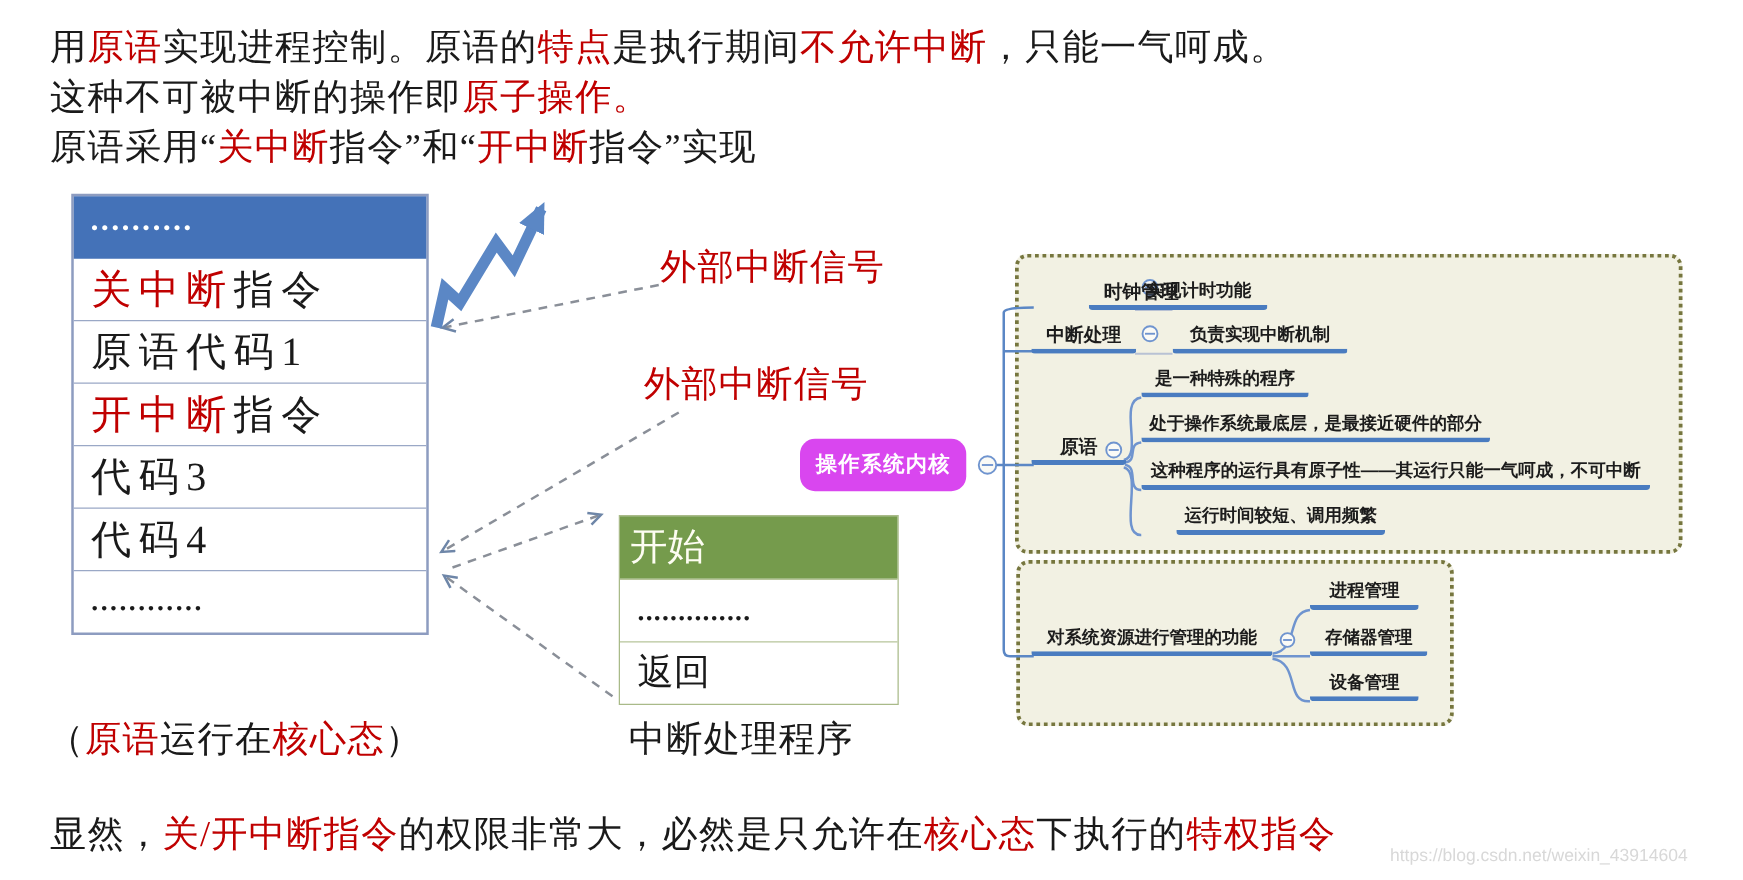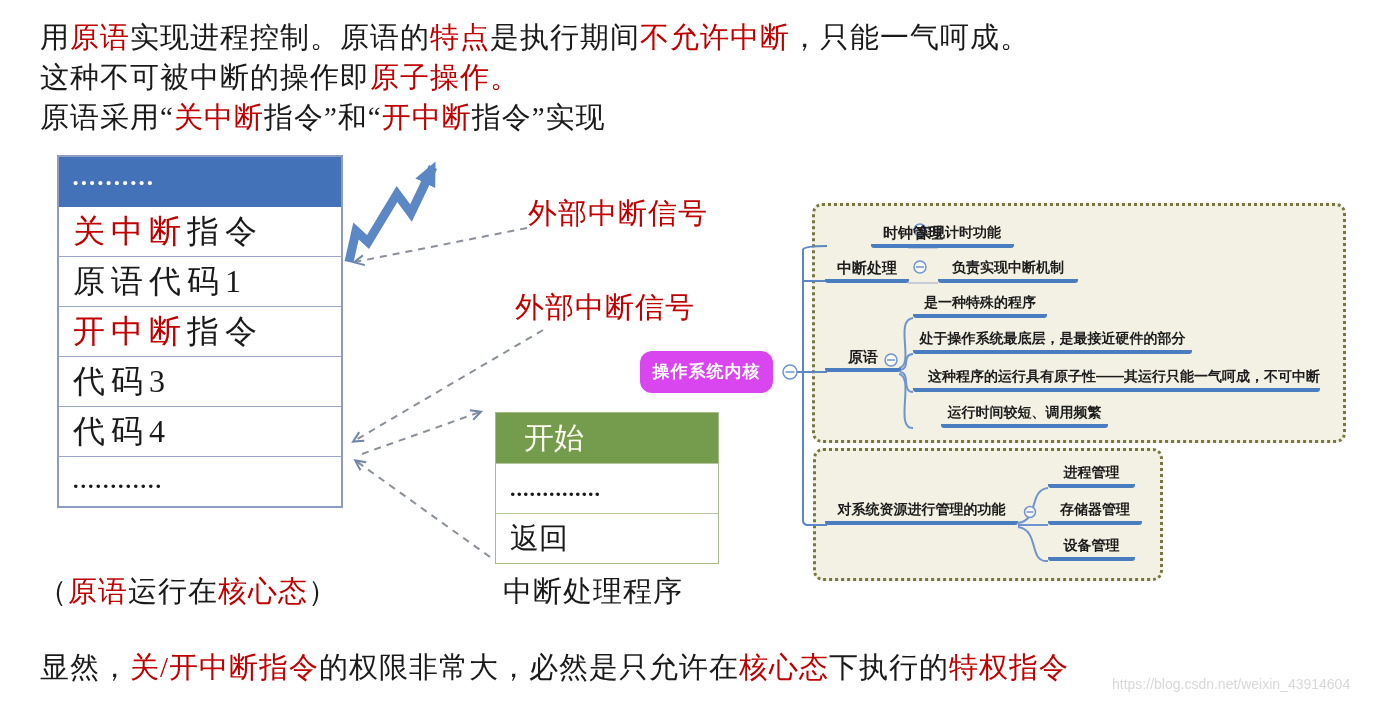--- a/index.html
+++ b/index.html
@@ -12,21 +12,21 @@
   
   #code-table{left:57px;top:155px;width:282px;border:2px solid #8d9cc0;background:#fff;z-index:3;}
   #code-table .hdr{height:50px;background:#4472b8;color:#fff;font-size:15px;font-weight:bold;
     letter-spacing:3px;line-height:52px;padding-left:14px;}
   #code-table .row{height:49px;border-top:1px solid #9aa8c6;font-size:32px;letter-spacing:6px;
     line-height:48px;padding-left:14px;color:#1a1a1a;white-space:nowrap;overflow:hidden;}
   #code-table .row.dots{font-size:22px;font-weight:bold;letter-spacing:2px;}
   
   #handler-table{left:495px;top:412px;width:222px;border:1px solid #a9ba89;background:#fff;z-index:3;}
   #handler-table .hdr{height:50px;background:#759b4c;color:#fdfdf2;font-size:30px;
-    line-height:50px;padding-left:28px;font-family:"Liberation Serif",serif;}
+    line-height:50px;padding-left:8px;font-family:"Liberation Serif",serif;}
   #handler-table .row{height:49px;border-top:1px solid #b7c59b;font-size:29px;line-height:49px;
     padding-left:14px;color:#1a1a1a;font-family:"Liberation Serif",serif;}
   #handler-table .row.dots{font-size:22px;font-weight:bold;letter-spacing:1px;}
   
   .redlabel{font-size:29px;color:#c00000;letter-spacing:1px;white-space:nowrap;z-index:3;}
   
   .mbox{border:3px dotted #76763e;background:#f2f1e3;border-radius:10px;z-index:1;}
   
   .mnode{z-index:3;text-align:center;color:#1c1c1c;font-weight:bold;white-space:nowrap;
     border-bottom:4px solid #4a7cc0;border-radius:3px;height:20px;}
@@ -127,21 +127,21 @@
 
   <div class="abs" id="mm-root">操作系统内核</div>
 
   <div class="abs mnode parent" style="left:871px;top:224px;width:84px;">时钟管理</div>
   <div class="abs mnode child" style="left:904px;top:224px;width:110px;">实现计时功能</div>
   <div class="abs mnode parent" style="left:825px;top:259px;width:84px;">中断处理</div>
   <div class="abs mnode child" style="left:938px;top:259px;width:140px;">负责实现中断机制</div>
   <div class="abs mnode parent" style="left:825px;top:348px;width:76px;">原语</div>
   <div class="abs mnode child" style="left:913px;top:294px;width:134px;">是一种特殊的程序</div>
   <div class="abs mnode child" style="left:913px;top:330px;width:279px;">处于操作系统最底层，是最接近硬件的部分</div>
-  <div class="abs mnode child" style="left:913px;top:368px;width:407px;text-align:right;">这种程序的运行具有原子性——其运行只能一气呵成，不可中断</div>
+  <div class="abs mnode child" style="left:913px;top:368px;width:407px;">这种程序的运行具有原子性——其运行只能一气呵成，不可中断</div>
   <div class="abs mnode child" style="left:913px;top:404px;width:167px;margin-left:28px;">运行时间较短、调用频繁</div>
   <div class="abs mnode parent" style="left:825px;top:501px;width:193px;font-size:14px;">对系统资源进行管理的功能</div>
   <div class="abs mnode child" style="left:1048px;top:464px;width:87px;">进程管理</div>
   <div class="abs mnode child" style="left:1048px;top:501px;width:94px;">存储器管理</div>
   <div class="abs mnode child" style="left:1048px;top:537px;width:87px;">设备管理</div>
 
   <div class="abs serif bigline" style="left:40px;top:648px;"><span>显然，</span><span style="color: rgb(192, 0, 0);">关/开中断指令</span><span>的权限非常大，必然是只允许在</span><span style="color: rgb(192, 0, 0);">核心态</span><span>下执行的</span><span style="color: rgb(192, 0, 0); text-align: right;">特权指令</span></div>
 
   <div class="abs" id="watermark" style="left:1112px;top:676px;">https://blog.csdn.net/weixin_43914604</div>
 

